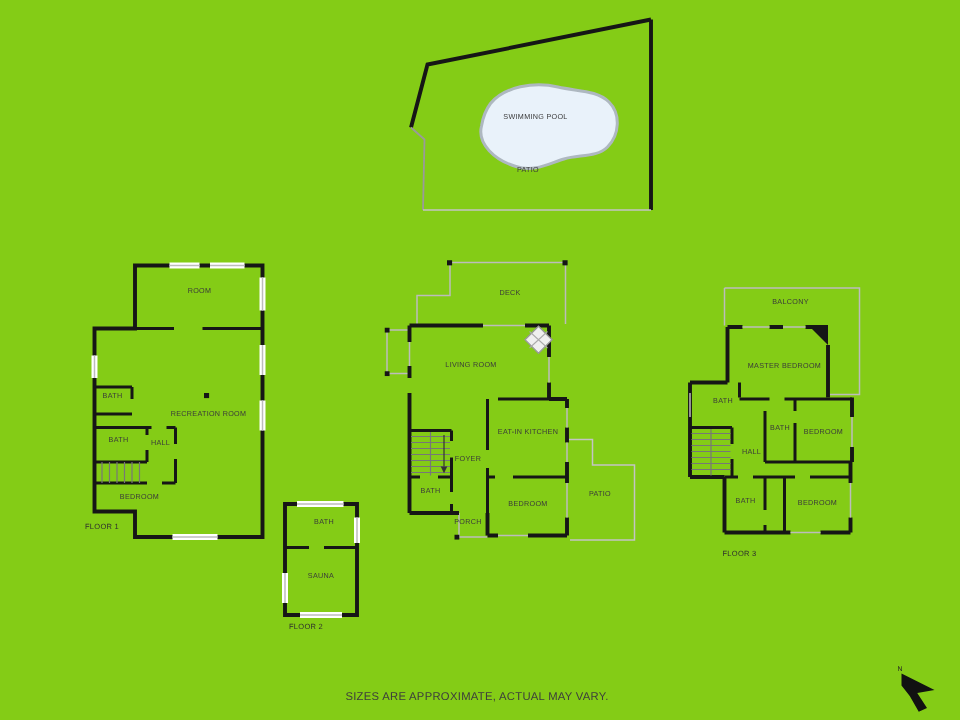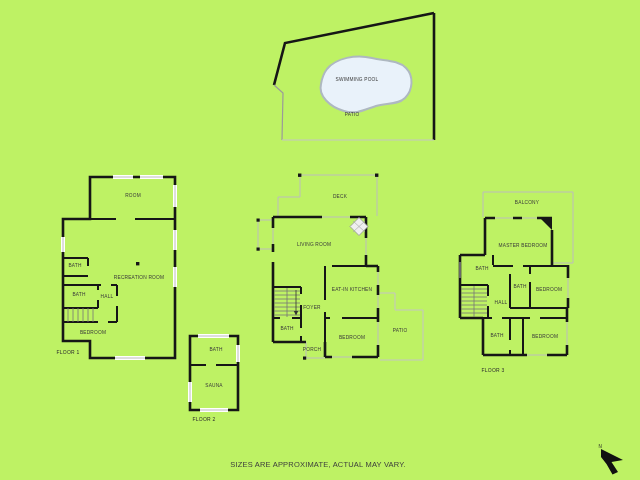--- a/index.html
+++ b/index.html
@@ -1,16 +1,16 @@
 <!DOCTYPE html>
 <html><head>
 <meta charset="utf-8">
 <style>
   html,body{margin:0;padding:0;background:#fff;}
-  .page{position:relative;width:640px;height:480px;background:#bef264;overflow:hidden;
+  .page{position:relative;width:640px;height:480px;background:#84cc16;overflow:hidden;
         font-family:"Liberation Sans", sans-serif;}
   svg{position:absolute;left:0;top:0;}
   .lbl{position:absolute;transform:translate(-50%,-50%);font-size:4.8px;letter-spacing:.2px;
        color:#3a3a3a;white-space:nowrap;line-height:1;}
   .title{font-size:5px;color:#2e2e2e;}
   .footer{position:absolute;transform:translate(-50%,-50%);font-size:7.5px;color:#3c3c3c;
           letter-spacing:.2px;white-space:nowrap;}
   .north{position:absolute;transform:translate(-50%,-50%);font-size:4.5px;color:#222;}
 </style>
 </head>

